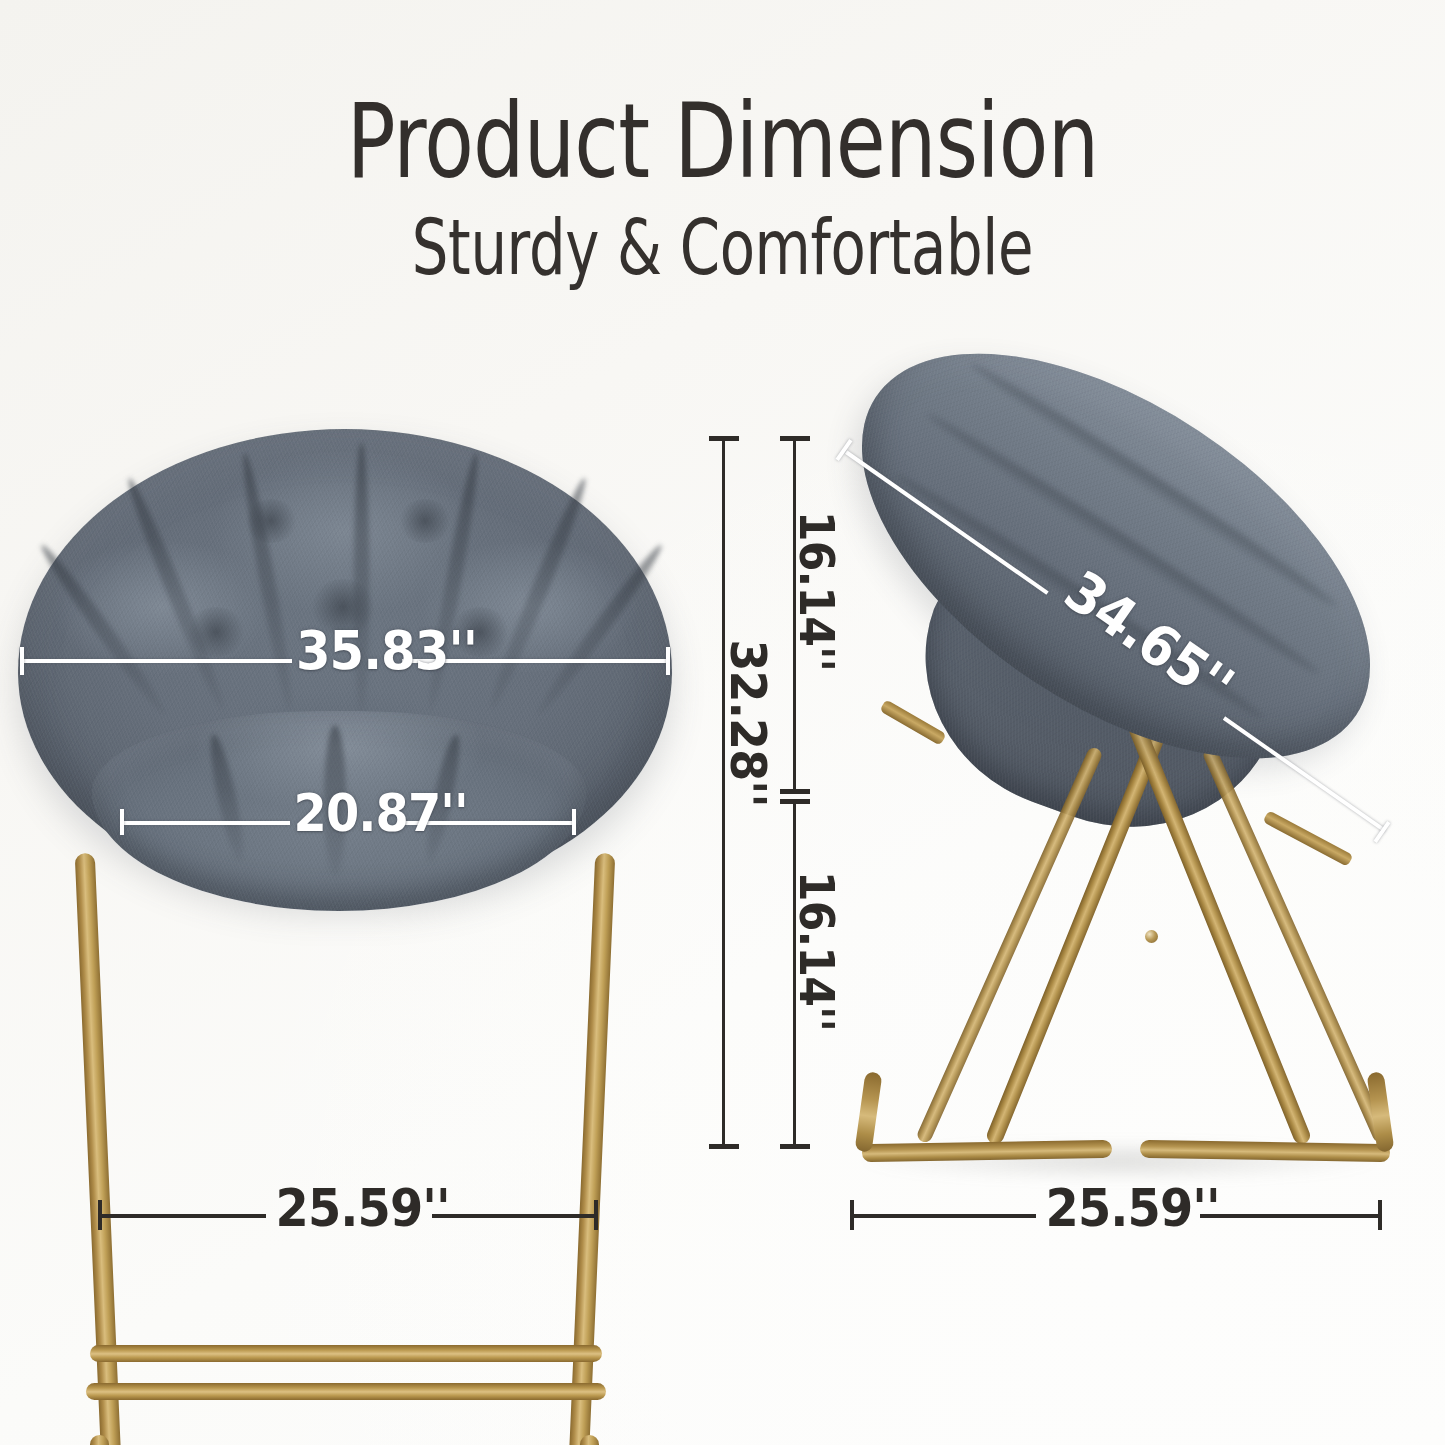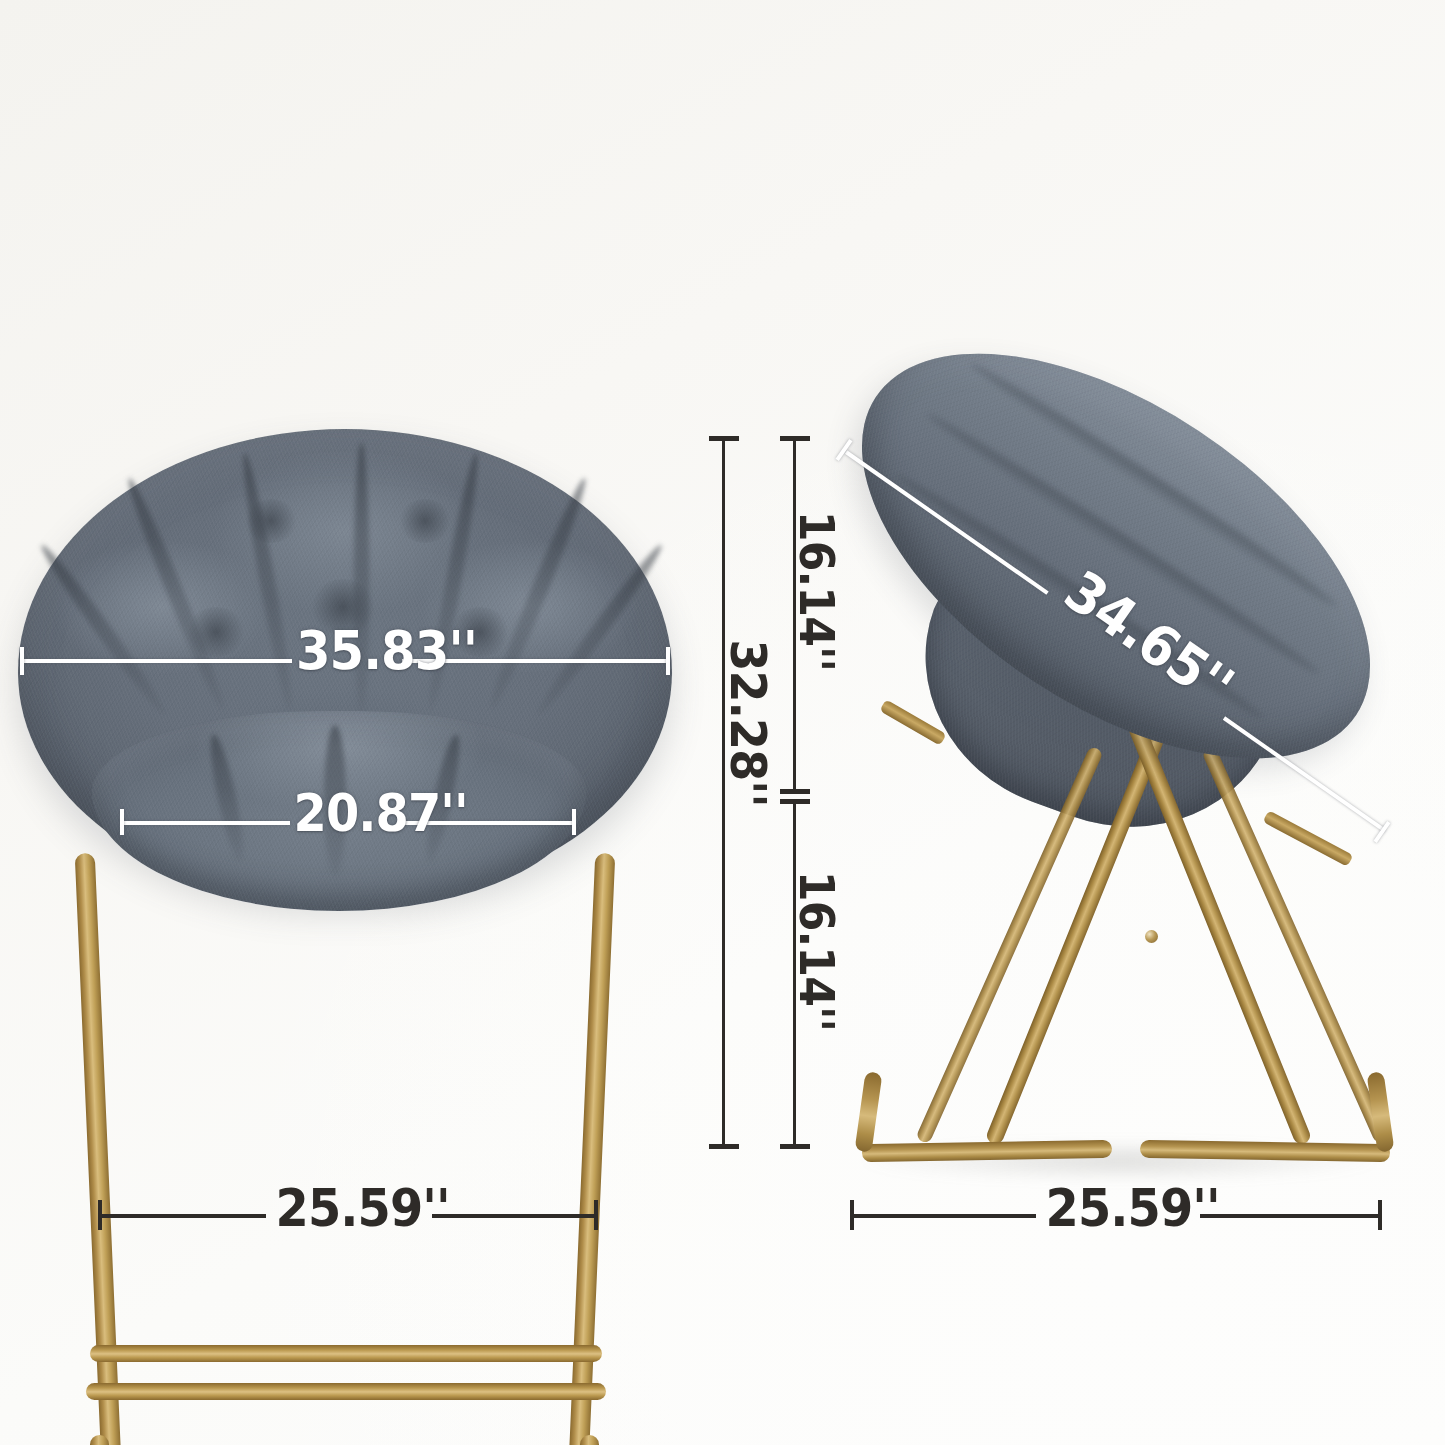--- a/index.html
+++ b/index.html
@@ -237,20 +237,24 @@
     border-radius: 50%;
     background: radial-gradient(ellipse at center, rgba(120,120,118,0.22) 0%, rgba(120,120,118,0) 72%);
     filter: blur(6px);
   }
 </style>
 </head>
 <body>
 
 <div id="infographic">
 
+  <div class="title-block">
+    <div class="main-title">Product Dimension</div>
+    <div class="sub-title">Sturdy &amp; Comfortable</div>
+  </div>
 
   <div class="chair-front">
 
     <div class="cf-frame">
 
       <div class="leg" style="left:78px; top:428px; width:20px; height:610px; transform:rotate(-2.5deg);"></div>
 
       <div class="leg" style="left:572px; top:428px; width:20px; height:610px; transform:rotate(2.5deg);"></div>
 
       <div class="rail" style="left:80px; top:920px; width:512px; height:17px;"></div>

